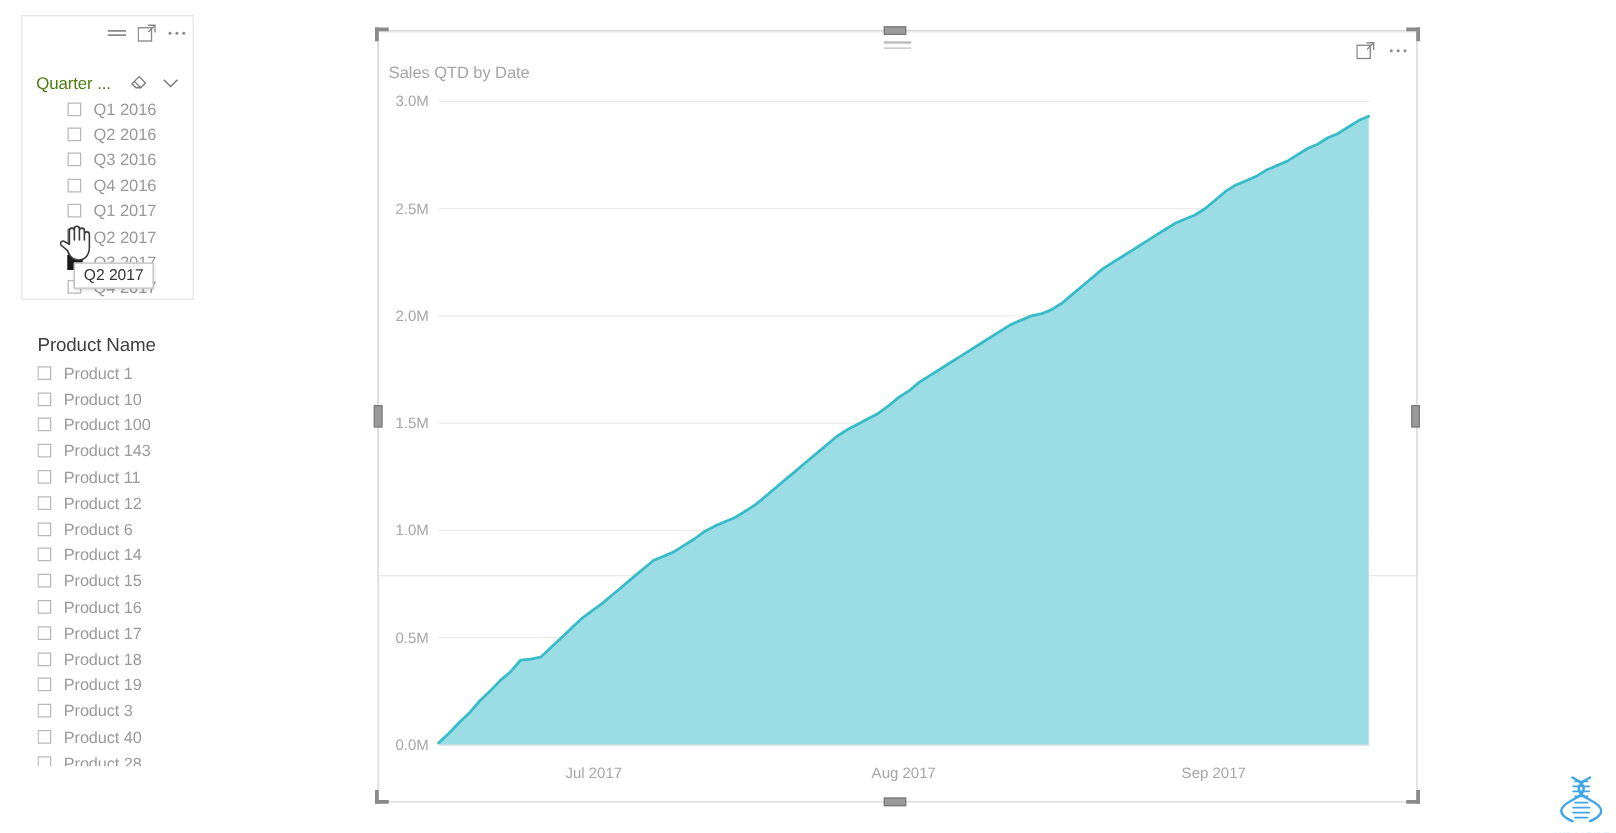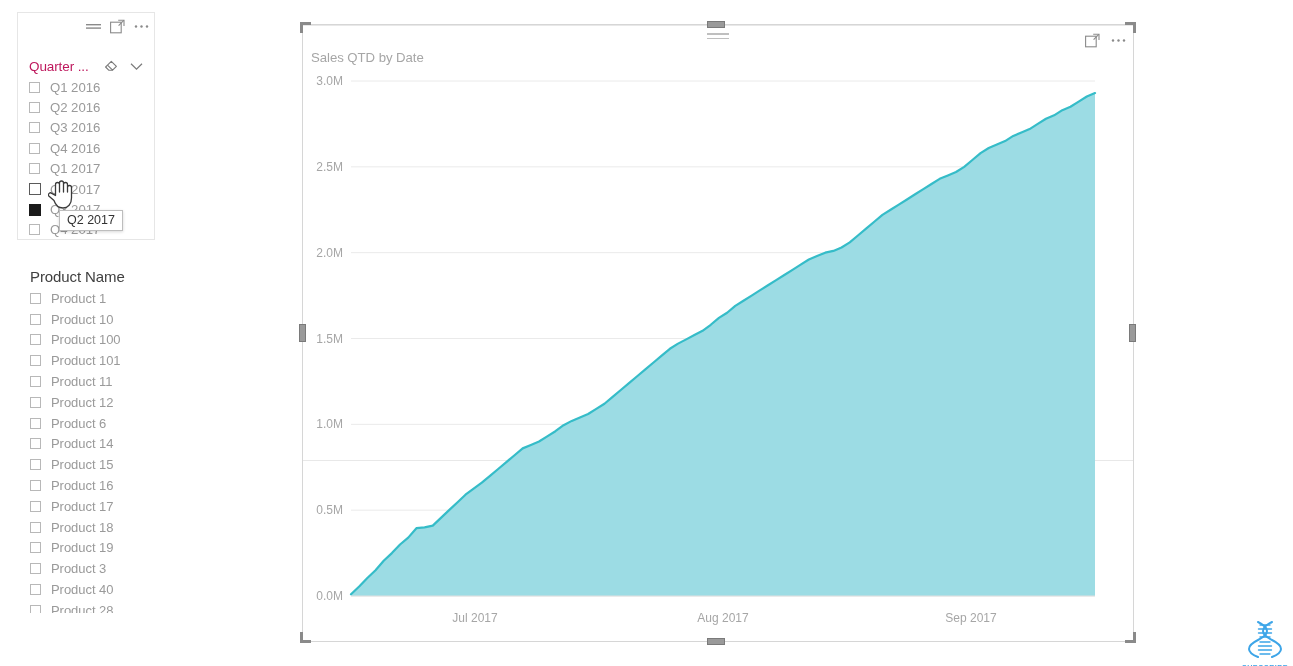--- a/index.html
+++ b/index.html
@@ -48,21 +48,21 @@
     position: absolute;
     left: 11px;
     top: 43px;
     width: 118px;
     height: 20px;
     display: flex;
     align-items: center;
   }
   .slicer-header .sh-title {
     font-size: 13.5px;
-    color: #be185d;
+    color: #4d7c0f;
     white-space: nowrap;
     letter-spacing: -0.1px;
   }
   .slicer-header .sh-icons {
     margin-left: auto;
     display: flex;
     align-items: center;
     gap: 9px;
     padding-right: 2px;
   }
@@ -70,20 +70,21 @@
     position: absolute;
     left: 11px;
     top: 64px;
     right: 4px;
   }
   .s-item {
     display: flex;
     align-items: center;
     height: 20.4px;
     cursor: pointer;
+    justify-content: center;
   }
   .cbx {
     width: 11px;
     height: 11px;
     border: 1px solid #b8b8b8;
     box-sizing: border-box;
     background: #ffffff;
     flex: 0 0 auto;
     margin-right: 10px;
   }
@@ -356,21 +357,21 @@
         <div class="p-item">
           <span class="cbx"></span>
           <span class="p-label">Product 10</span>
         </div>
         <div class="p-item">
           <span class="cbx"></span>
           <span class="p-label">Product 100</span>
         </div>
         <div class="p-item">
           <span class="cbx"></span>
-          <span class="p-label">Product 101</span>
+          <span class="p-label">Product 143</span>
         </div>
         <div class="p-item">
           <span class="cbx"></span>
           <span class="p-label">Product 11</span>
         </div>
         <div class="p-item">
           <span class="cbx"></span>
           <span class="p-label">Product 12</span>
         </div>
         <div class="p-item">

